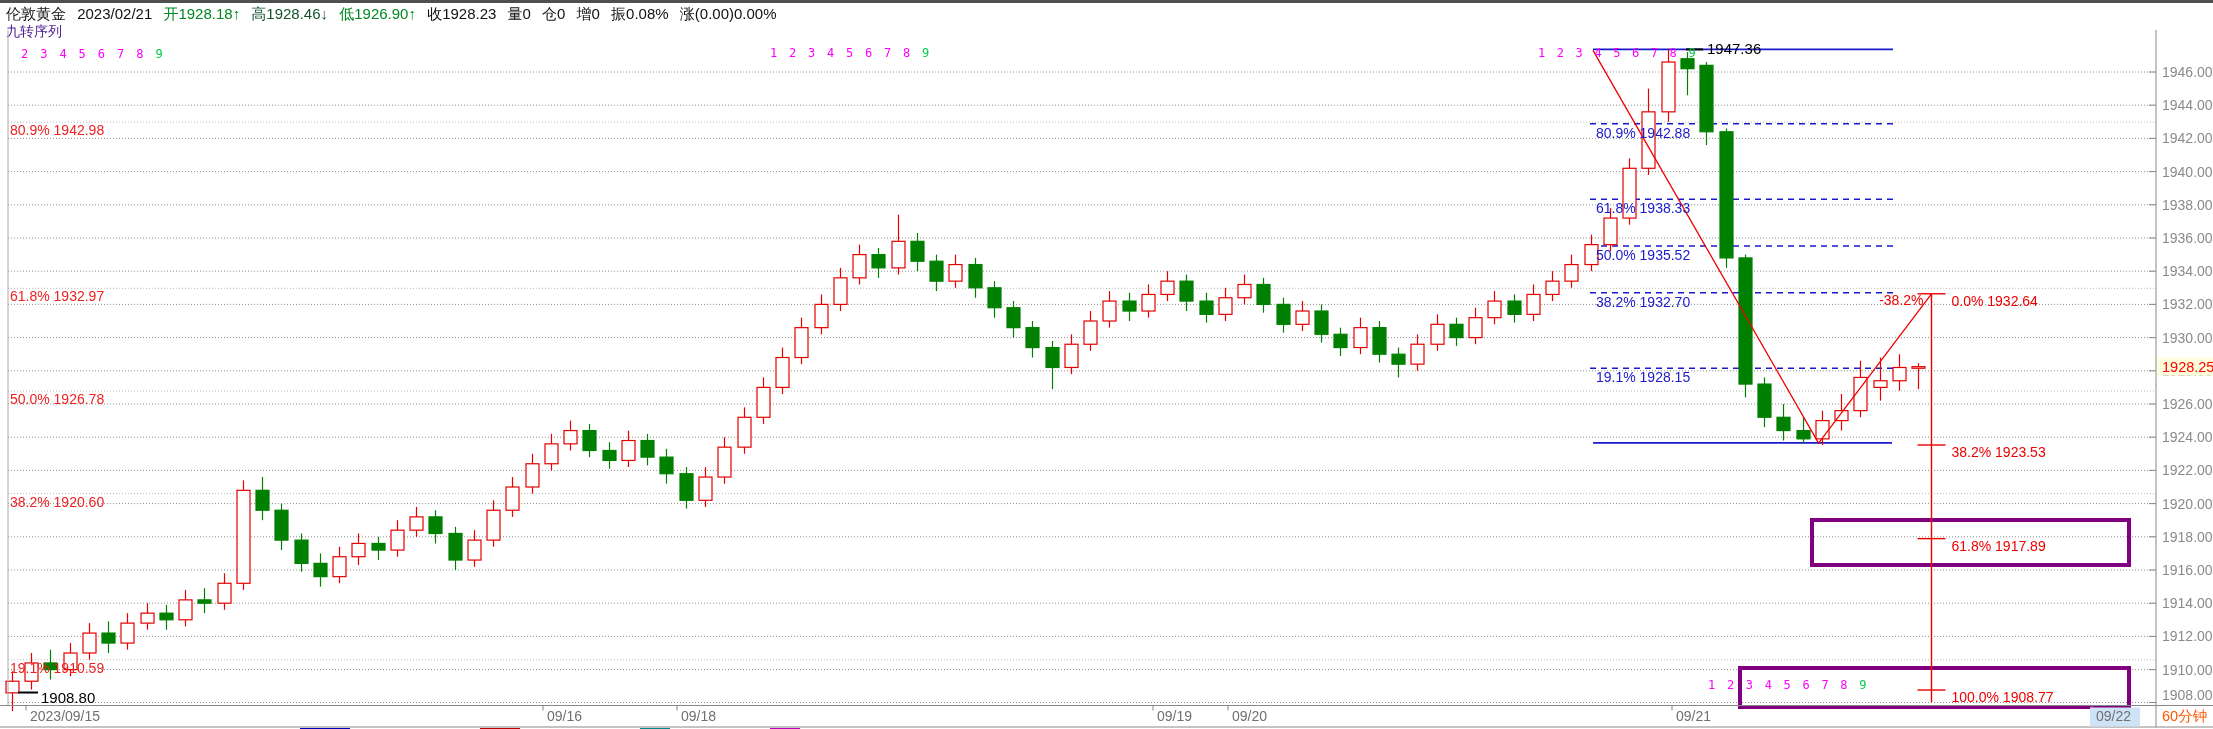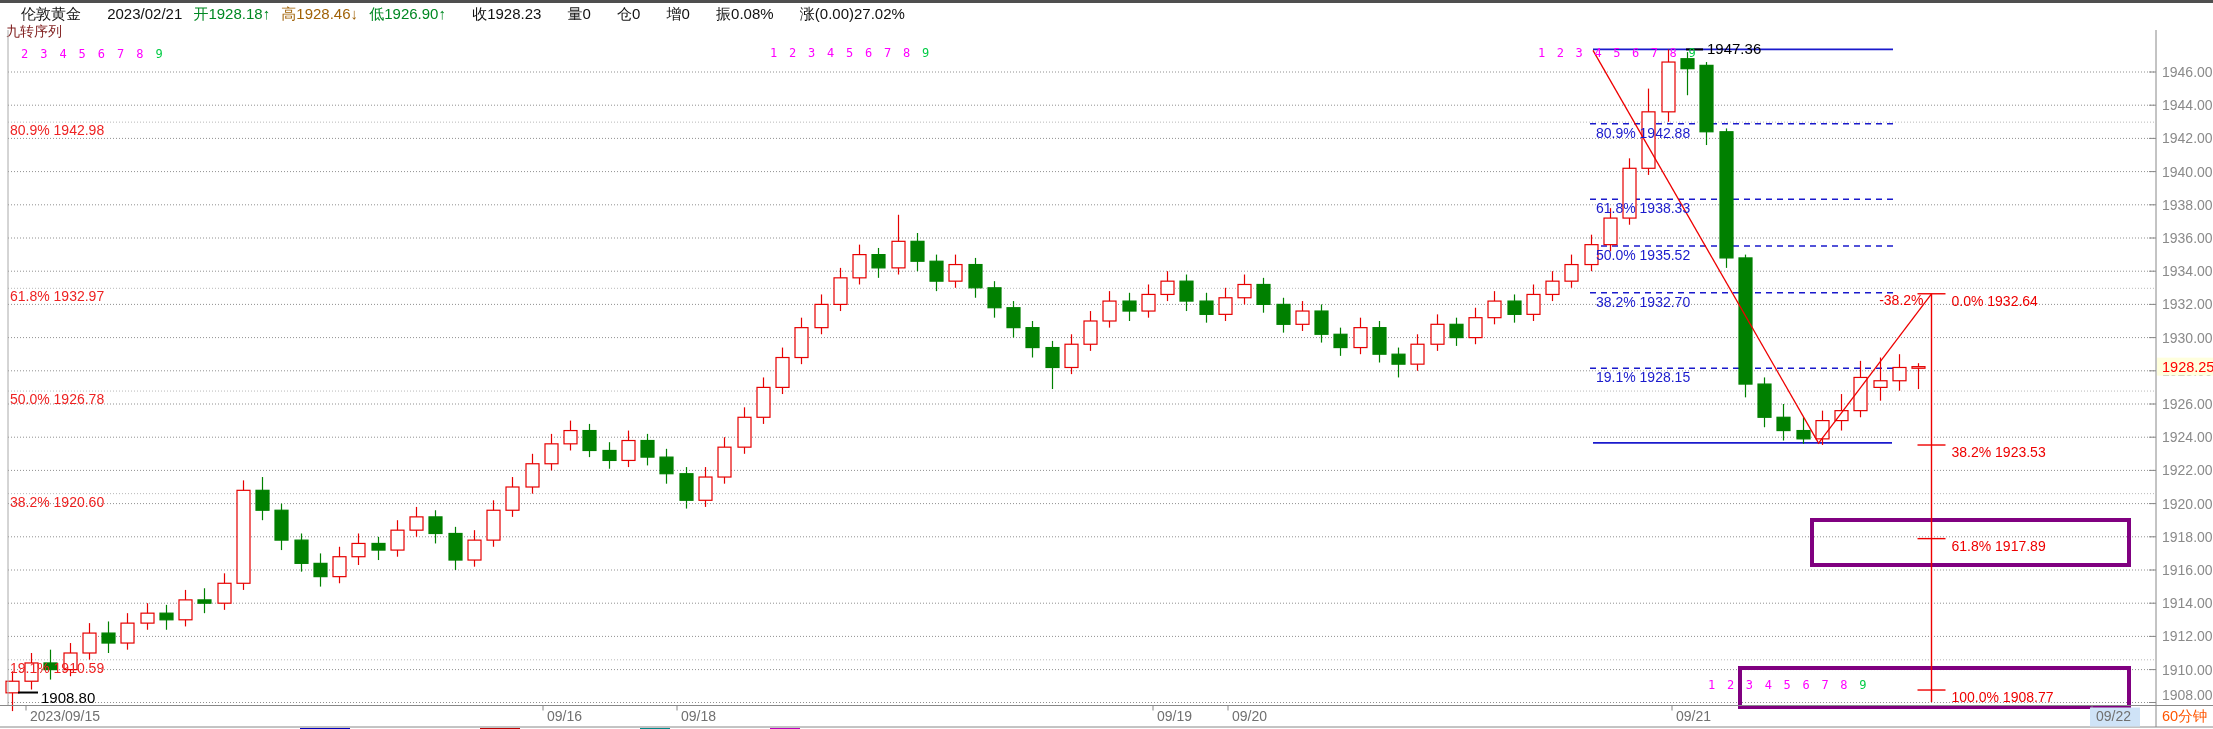--- a/index.html
+++ b/index.html
@@ -3,23 +3,23 @@
 <meta charset="utf-8">
 <style>
   html,body{margin:0;padding:0;}
   body{width:2213px;height:729px;position:relative;overflow:hidden;background:#ffffff;
        font-family:"Liberation Sans",sans-serif;}
   #top-strip{position:absolute;left:0;top:0;width:2213px;height:3px;background:#4f4f4f;}
   #info-bar{position:absolute;left:6px;top:3px;width:2200px;height:36px;background:#fff;}
   #info-row1{position:absolute;left:0;top:2px;font-size:15px;color:#111;white-space:nowrap;}
   #info-row1 span{margin-right:7px;}
   .q-green{color:#008822;margin-top:33px;}
-  .q-red{color:#a16207;}
-  .q-black{color:#111111;margin-left:15px;}
-  #info-row2{position:absolute;left:0;top:20px;font-size:14px;color:#7f1d1d;}
+  .q-red{color:#14532d;}
+  .q-black{color:#111111;}
+  #info-row2{position:absolute;left:0;top:20px;font-size:14px;color:#4c1d95;}
   #chart-svg{position:absolute;left:0;top:0;}
   text{font-family:"Liberation Sans",sans-serif;}
   .seq-digit{font-family:"DejaVu Sans Mono",monospace;}
 </style>
 </head>
 <body>
 
 <div id="top-strip"></div>
 
 <div id="info-bar">
@@ -27,21 +27,21 @@
     <span class="q-black">伦敦黄金</span>
     <span class="q-black">2023/02/21</span>
     <span class="q-green">开1928.18↑</span>
     <span class="q-red">高1928.46↓</span>
     <span class="q-green">低1926.90↑</span>
     <span class="q-black">收1928.23</span>
     <span class="q-black">量0</span>
     <span class="q-black">仓0</span>
     <span class="q-black">增0</span>
     <span class="q-black">振0.08%</span>
-    <span class="q-black">涨(0.00)27.02%</span>
+    <span class="q-black">涨(0.00)0.00%</span>
   </div>
   <div id="info-row2">九转序列</div>
 </div>
 
 <svg id="chart-svg" width="2213" height="729" viewBox="0 0 2213 729">
     <line x1="8" y1="72" x2="2156" y2="72" stroke="#909090" stroke-width="1" stroke-dasharray="1 2"></line>
     <line x1="8" y1="105.2" x2="2156" y2="105.2" stroke="#909090" stroke-width="1" stroke-dasharray="1 2"></line>
     <line x1="8" y1="138.4" x2="2156" y2="138.4" stroke="#909090" stroke-width="1" stroke-dasharray="1 2"></line>
     <line x1="8" y1="171.60000000000002" x2="2156" y2="171.60000000000002" stroke="#909090" stroke-width="1" stroke-dasharray="1 2"></line>
     <line x1="8" y1="204.8" x2="2156" y2="204.8" stroke="#909090" stroke-width="1" stroke-dasharray="1 2"></line>

